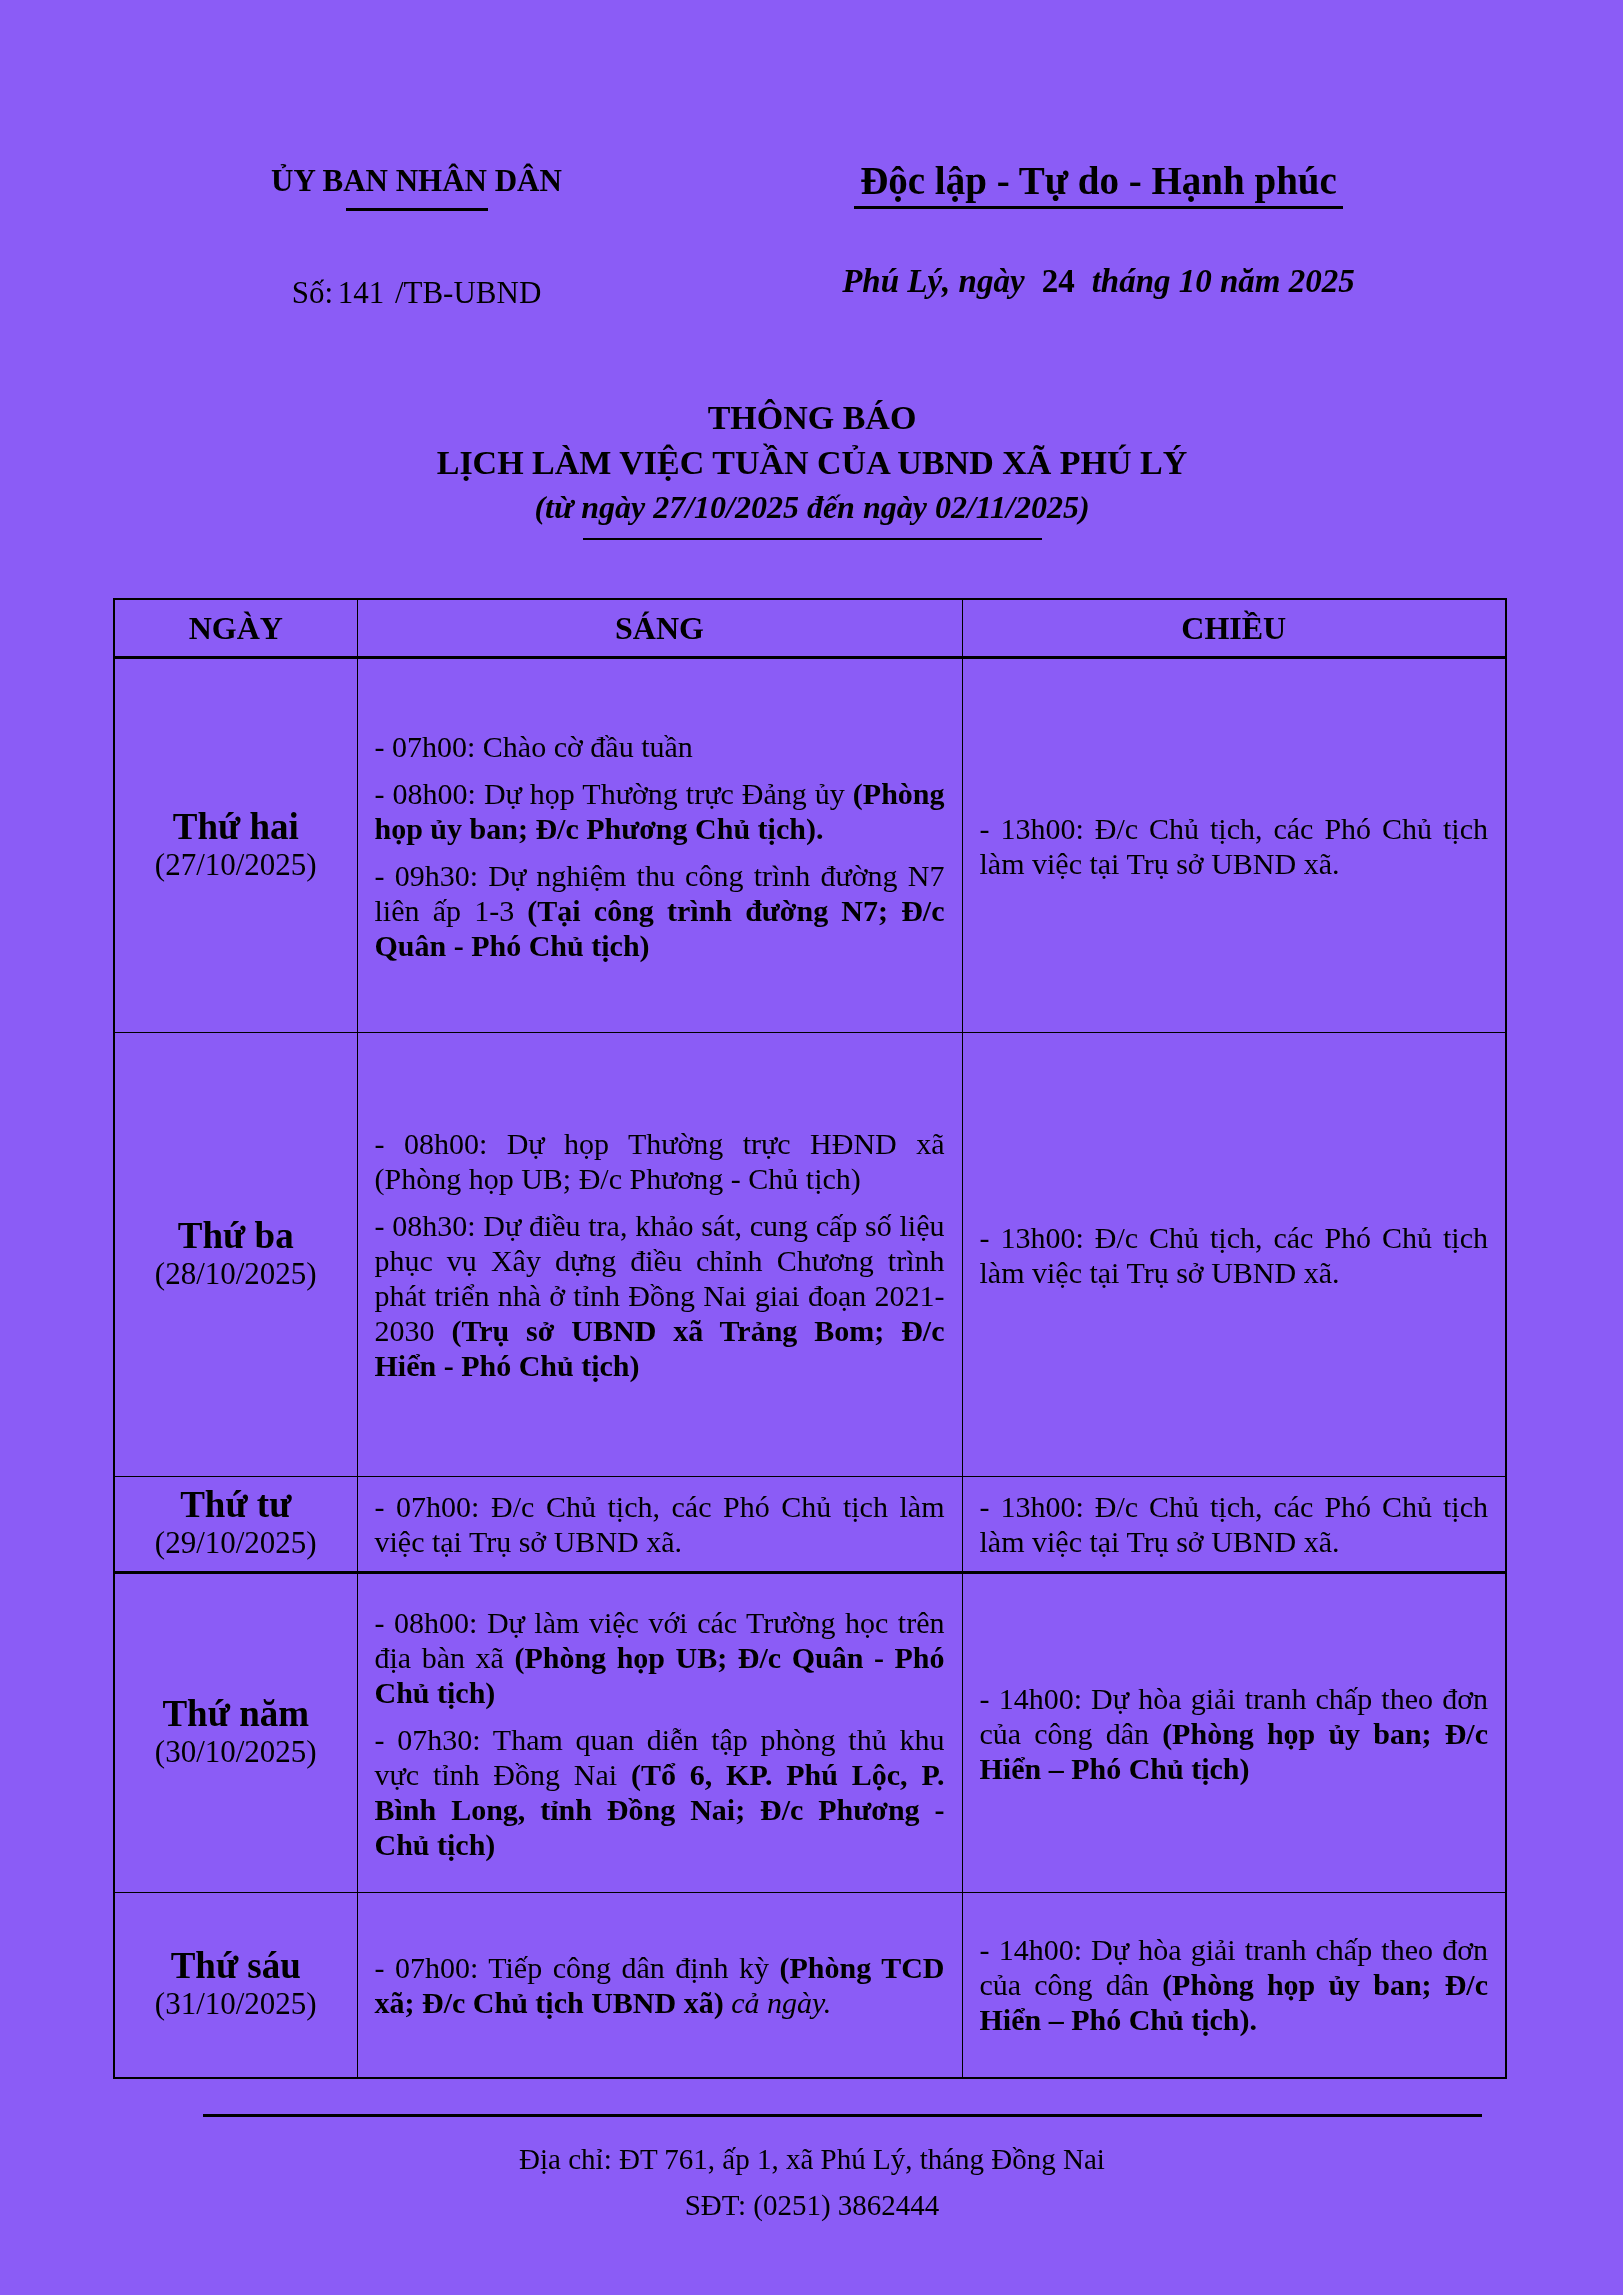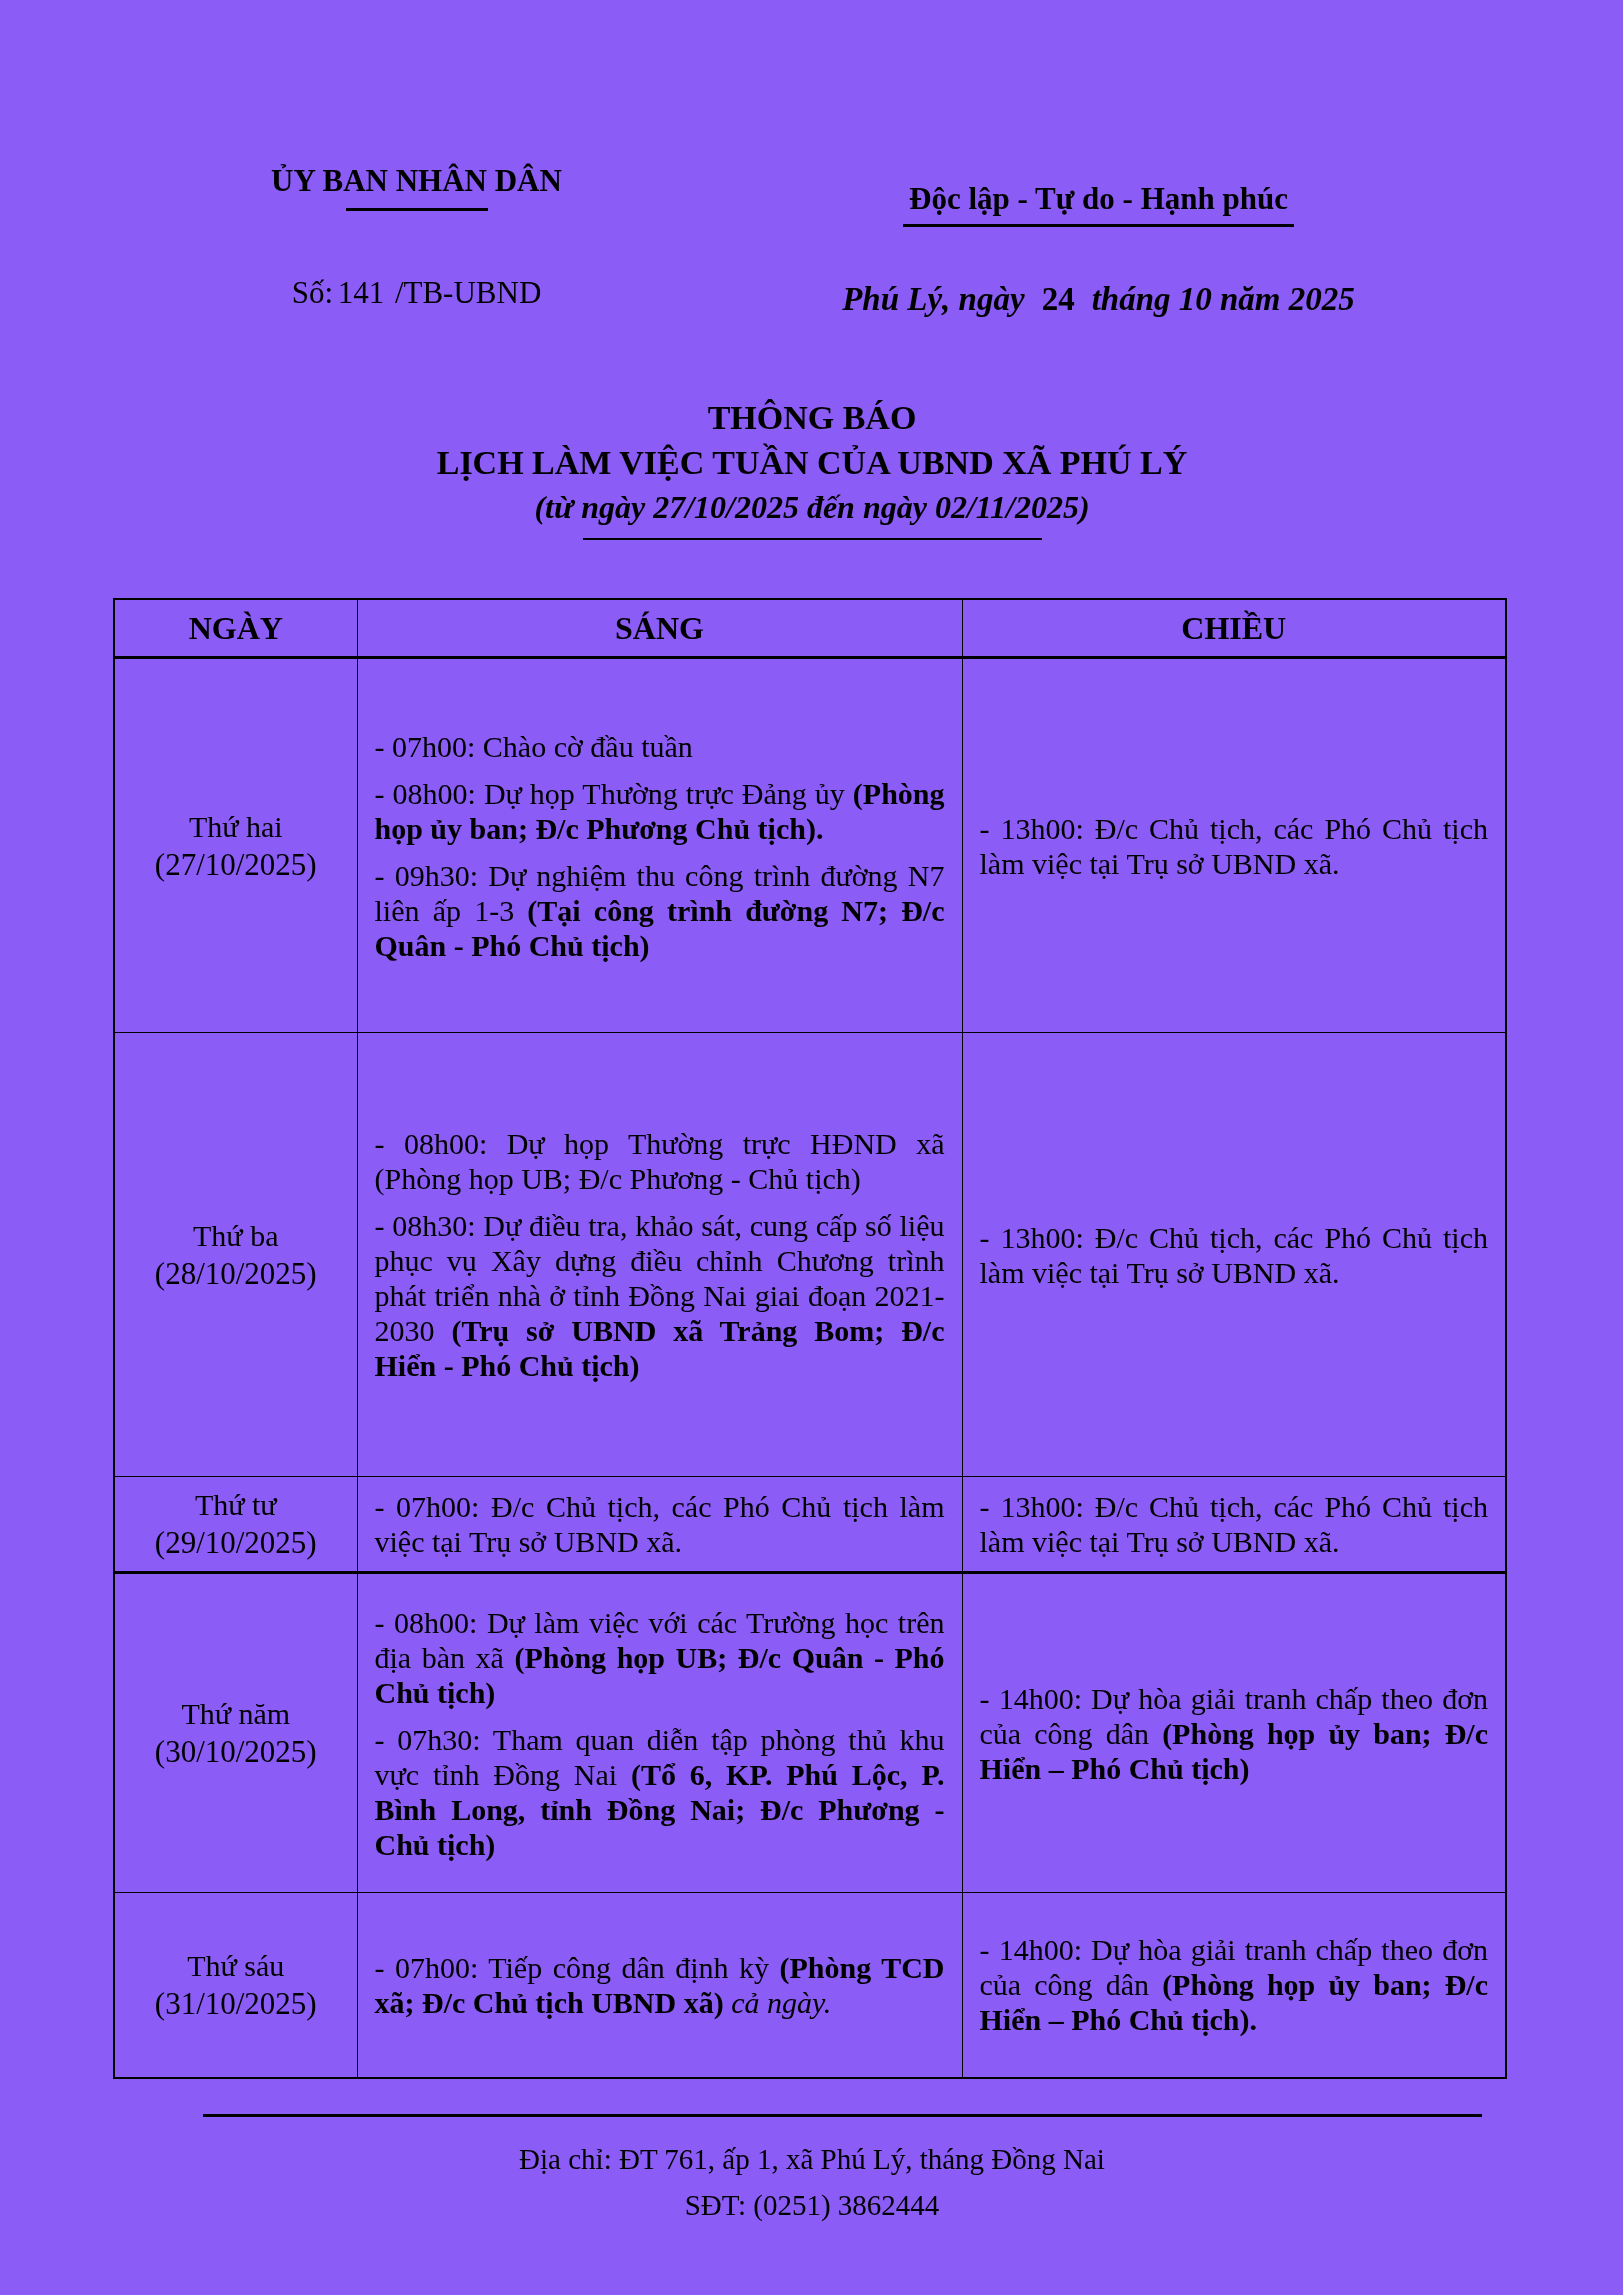--- a/index.html
+++ b/index.html
@@ -20,21 +20,21 @@
   .org-name   { font-size:31px; font-weight:bold; line-height:37px; }
   .org-rule   { width:142px; height:3.1px; background:#000; margin:9.2px auto 0 auto; }
   .doc-number { font-size:31px; margin-top:64px; }
   .doc-number .num { padding:0 10.7px 0 4.6px; }
 
   .header-right {
     position:absolute; left:666px; top:162px; width:865px;
     text-align:center;
   }
   .national-title { font-size:31px; font-weight:bold; line-height:37px; }
-  .motto { font-size:31px; font-weight:bold; line-height:38px; margin-top:18px; }
+  .motto { font-size:39px; font-weight:bold; line-height:38px; margin-top:0; }
   .motto .motto-inner { display:inline-block; border-bottom:3.1px solid #000; padding:0 6.1px 6.1px 6.1px; }
   .dateline { font-size:33px; font-style:italic; margin-top:54px;font-weight:bold; }
   .dateline .day-num { font-style:normal; padding:0 17px; }
 
   
   .title-block { position:absolute; left:0; top:396px; width:1624px; text-align:center; }
   .title-doc-type  { font-size:34px; font-weight:bold; line-height:44px; }
   .title-subject   { font-size:34px; font-weight:bold; line-height:46px; }
   .title-date-range{ font-size:32px; font-weight:bold; font-style:italic; line-height:43px; }
   .title-rule { width:459px; height:2.3px; background:#000; margin:9.2px auto 0 auto; }
@@ -47,21 +47,21 @@
     table-layout:fixed;
     border:2.3px solid #000;
   }
   table.schedule td, table.schedule th { border:1.5px solid #000; }
   table.schedule thead th {
     border-bottom:3.8px solid #000;
     font-size:32px; font-weight:bold;
     height:54px; text-align:center; vertical-align:middle;
   }
   .day-cell { text-align:center; vertical-align:middle; padding:3.1px 6.1px; }
-  .day-label { font-size:30px; font-weight:normal; line-height:38px; }
+  .day-label { font-size:37px; font-weight:bold; line-height:38px; }
   .day-date  { font-size:31px; line-height:38px; }
   .slot-cell {
     vertical-align:middle;
     padding:6.1px 17px;
     font-size:30px; line-height:35px;
     text-align:justify;
   }
   .slot-cell p { margin:0; }
   .slot-cell p + p { margin-top:12px; }
   .slot-cell .b { font-weight:bold; }

